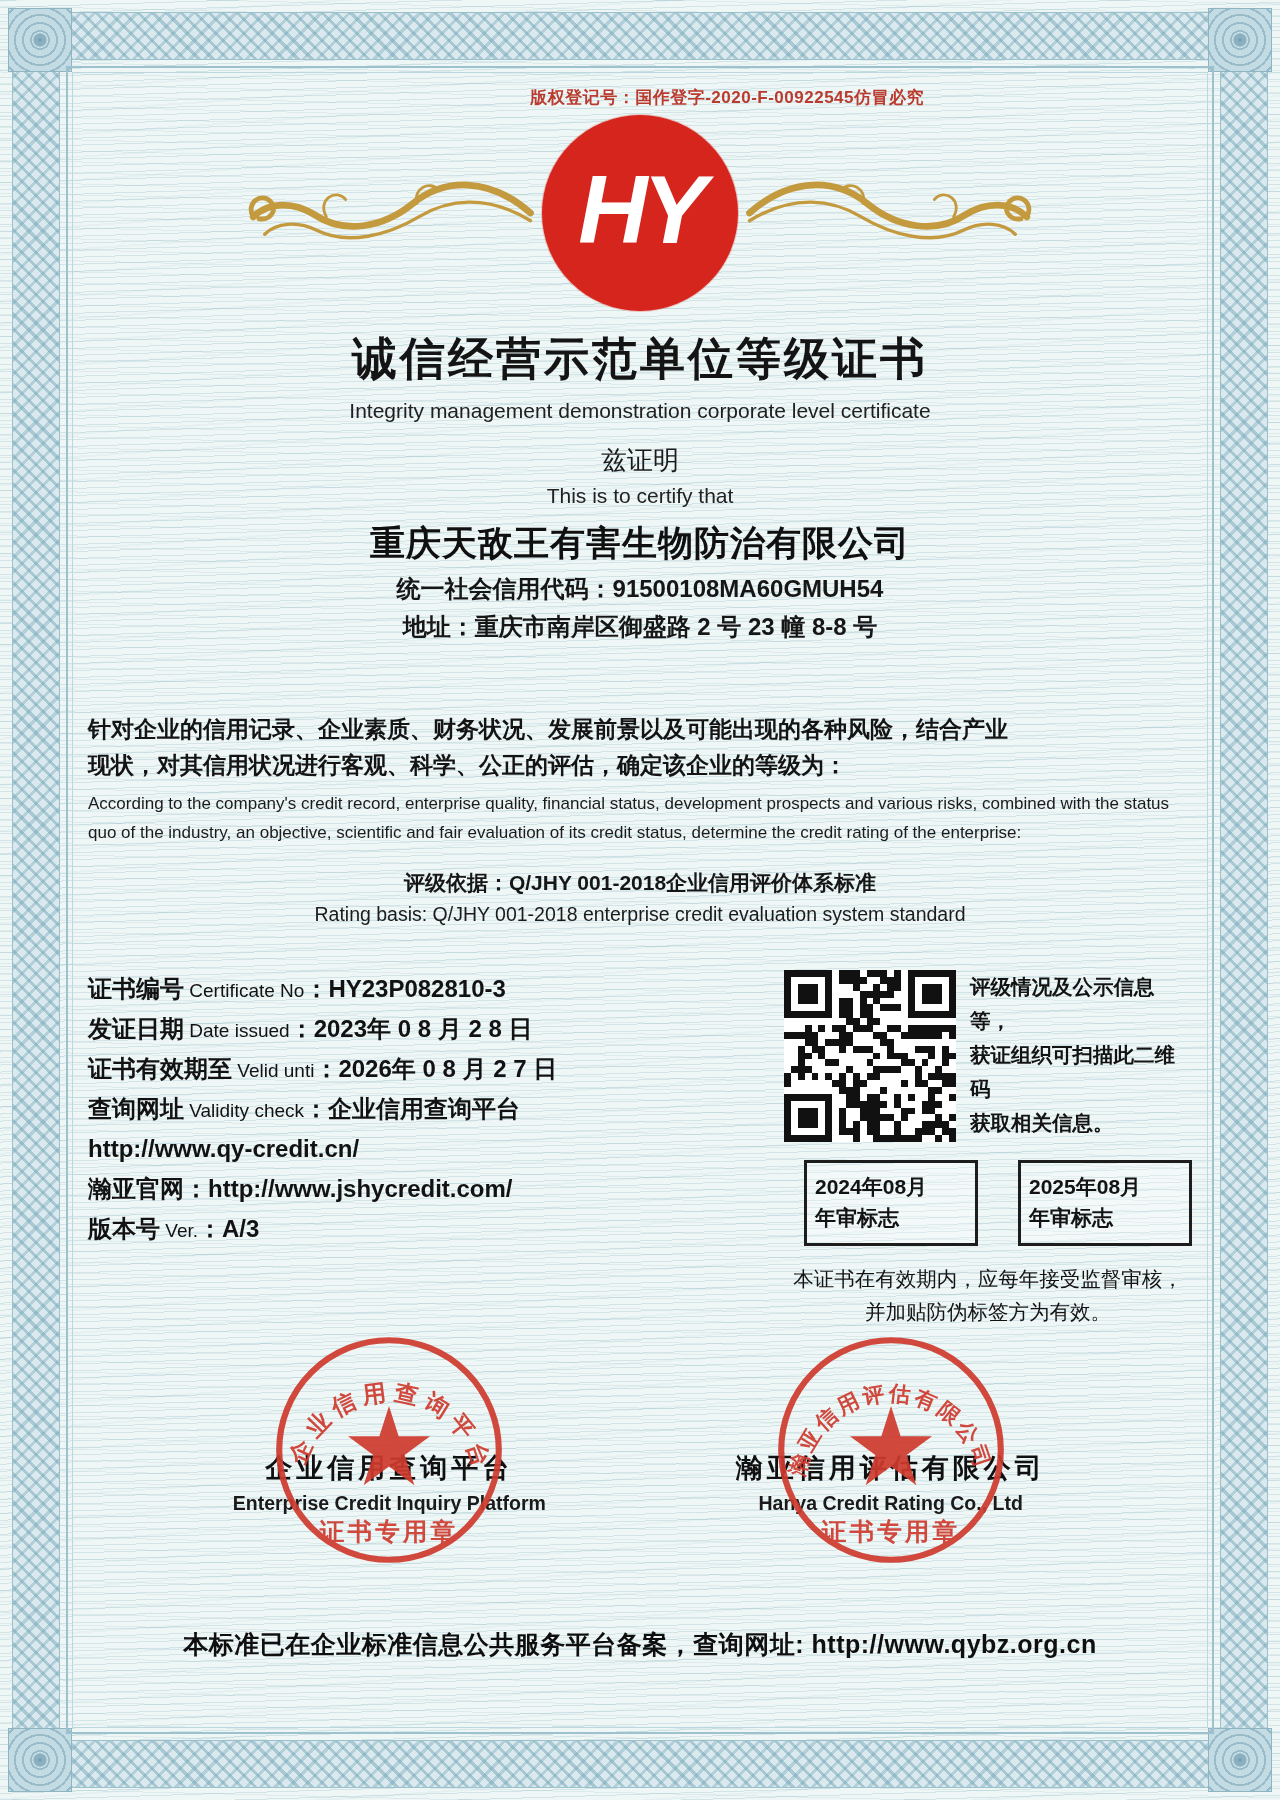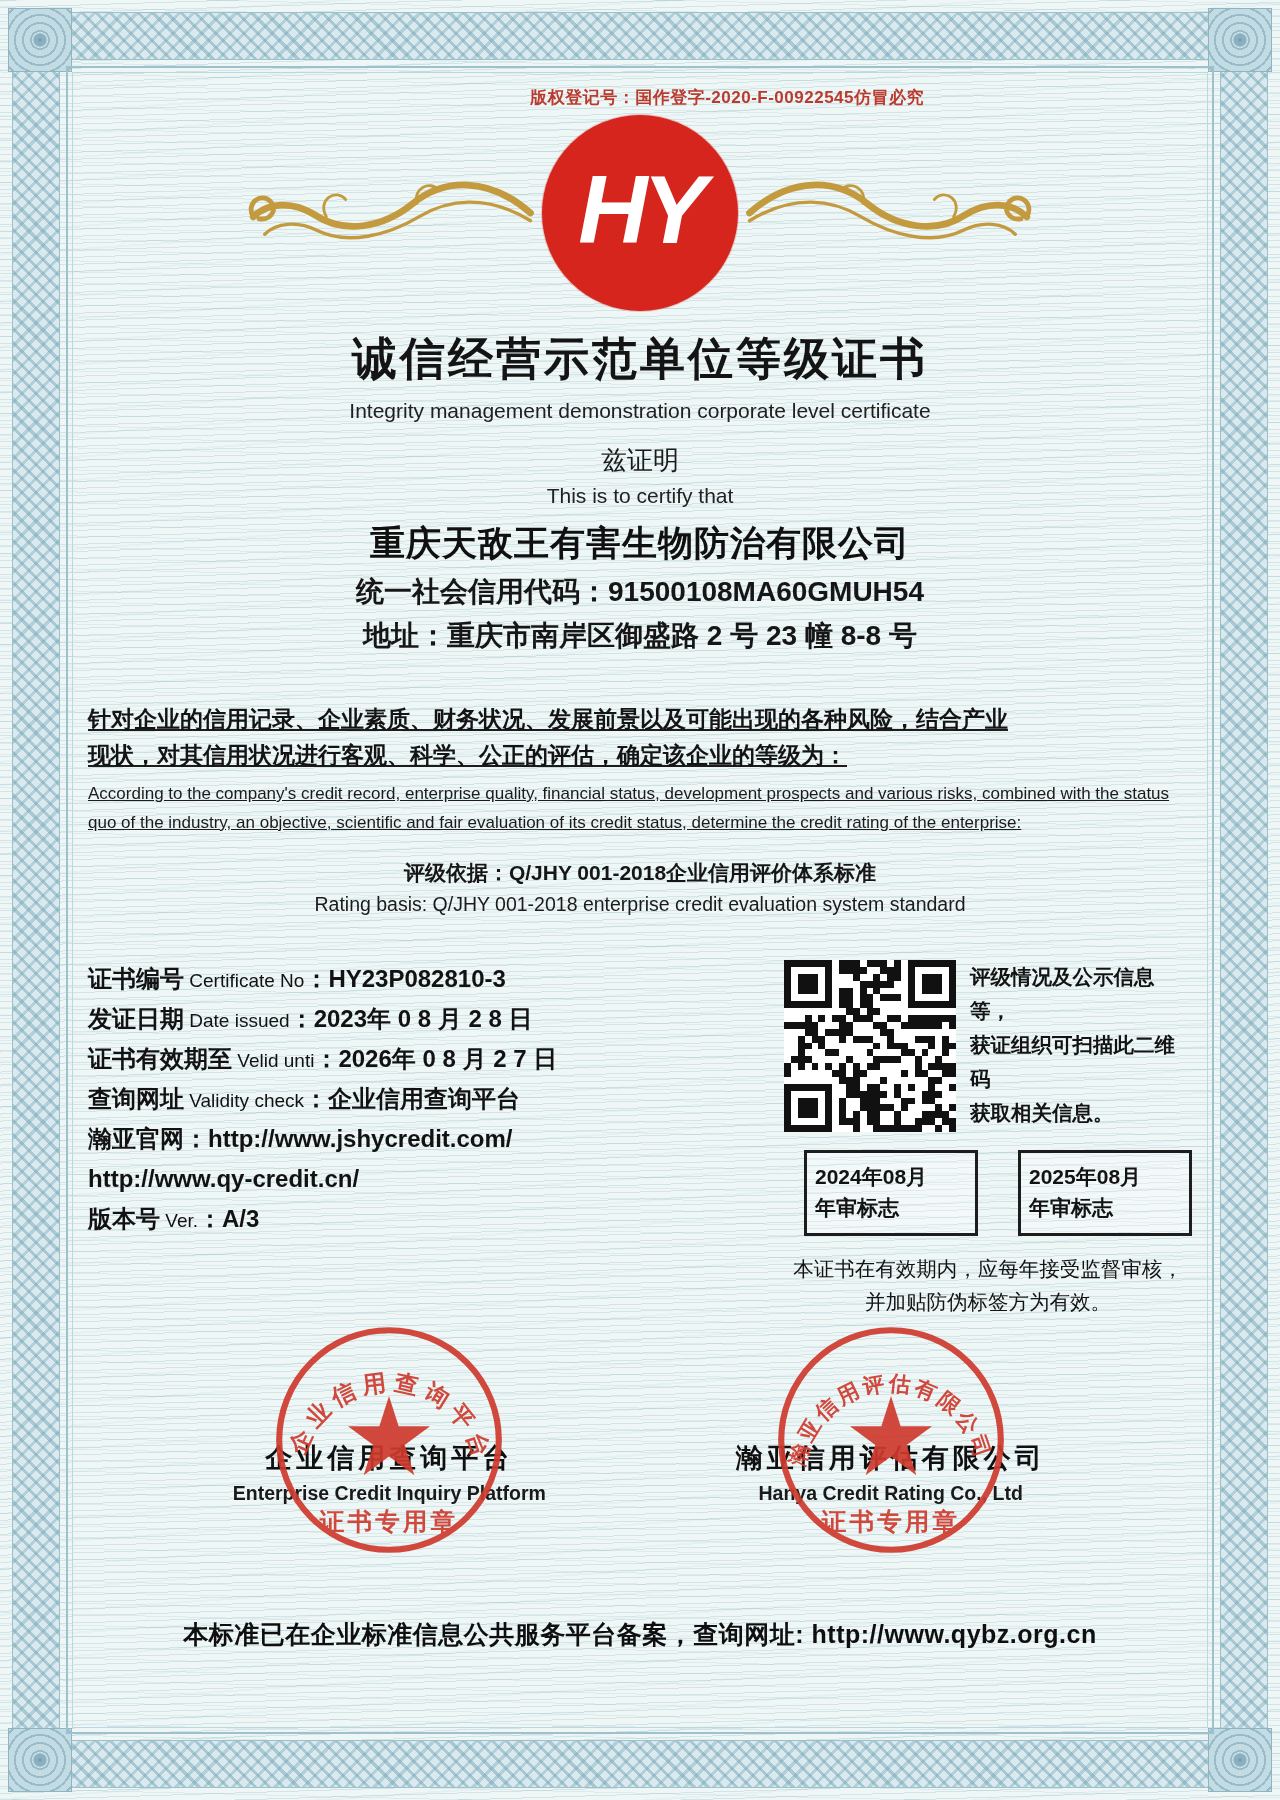--- a/index.html
+++ b/index.html
@@ -46,23 +46,23 @@
   .flourish { width:292px; height:104px; flex:none; }
   .logo { width:196px; height:196px; border-radius:50%; background:#d6251d; flex:none; margin:0 8px;
     display:flex; align-items:center; justify-content:center; box-shadow:0 0 0 1px rgba(214,37,29,.25);text-align:center; }
   .logo-text { font-size:96px; font-weight:800; color:#ffffff; letter-spacing:-5px; font-style:italic; transform:translateY(-3px); }
 
   .title { margin-top:14px; font-size:45px; font-weight:bold; letter-spacing:3px; color:#141414; }
   .subtitle { margin-top:10px; font-size:21px; color:#202020; }
   .certify-zh { margin-top:20px; font-size:26px; color:#1a1a1a; }
   .certify-en { margin-top:6px; font-size:21px; color:#222; }
   .company-name { margin-top:12px; font-size:35px; font-weight:800; letter-spacing:1px; color:#101010; }
-  .company-code, .company-addr { margin-top:6px; font-size:28px; font-weight:600; color:#161616; }
-
-  .paragraph { margin-top:46px; width:100%;text-decoration:underline; }
+  .company-code, .company-addr { margin-top:6px; font-size:24px; font-weight:600; color:#161616; }
+
+  .paragraph { margin-top:68px; width:100%; }
   .para-zh { font-size:23px; font-weight:600; line-height:36px; color:#141414; }
   .para-en { margin-top:6px; font-size:17px; line-height:29px; color:#1b1b1b; }
 
   .level { margin-top:26px; font-size:56px; font-weight:800; letter-spacing:1px; }
   .basis-zh { margin-top:22px; font-size:21px; font-weight:600; color:#161616; }
   .basis-en { margin-top:6px; font-size:19.5px; color:#1b1b1b; }
 
   .info-section { margin-top:44px; width:100%; display:flex; gap:26px; }
   .details-col { flex:1; min-width:0; }
   .detail-line { font-size:24px; font-weight:600; line-height:38px; white-space:nowrap; color:#121212; }
@@ -147,22 +147,22 @@
 
     <div class="basis-zh">评级依据：Q/JHY 001-2018企业信用评价体系标准</div>
     <div class="basis-en">Rating basis: Q/JHY 001-2018 enterprise credit evaluation system standard</div>
 
     <div class="info-section">
       <div class="details-col">
         <div class="detail-line"><span class="d-zh">证书编号</span><span class="d-en"> Certificate No</span><span class="d-val">：HY23P082810-3</span></div>
         <div class="detail-line"><span class="d-zh">发证日期</span><span class="d-en"> Date issued</span><span class="d-val">：2023年 0 8 月 2 8 日</span></div>
         <div class="detail-line"><span class="d-zh">证书有效期至</span><span class="d-en"> Velid unti</span><span class="d-val">：2026年 0 8 月 2 7 日</span></div>
         <div class="detail-line"><span class="d-zh">查询网址</span><span class="d-en"> Validity check</span><span class="d-val">：企业信用查询平台</span></div>
+        <div class="detail-line"><span class="d-zh"></span><span class="d-en"></span><span class="d-val">http://www.qy-credit.cn/</span></div>
         <div class="detail-line"><span class="d-zh">瀚亚官网</span><span class="d-en"></span><span class="d-val">：http://www.jshycredit.com/</span></div>
-        <div class="detail-line"><span class="d-zh"></span><span class="d-en"></span><span class="d-val">http://www.qy-credit.cn/</span></div>
         <div class="detail-line"><span class="d-zh">版本号</span><span class="d-en"> Ver.</span><span class="d-val">：A/3</span></div>
       </div>
 
       <div class="right-col">
         <div class="qr-row">
           <div class="qr">
               <svg viewBox="0 0 25 25" shape-rendering="crispEdges">
                 <rect x="0" y="0" width="1" height="1" fill="#111"></rect>
                 <rect x="1" y="0" width="1" height="1" fill="#111"></rect>
                 <rect x="2" y="0" width="1" height="1" fill="#111"></rect>

